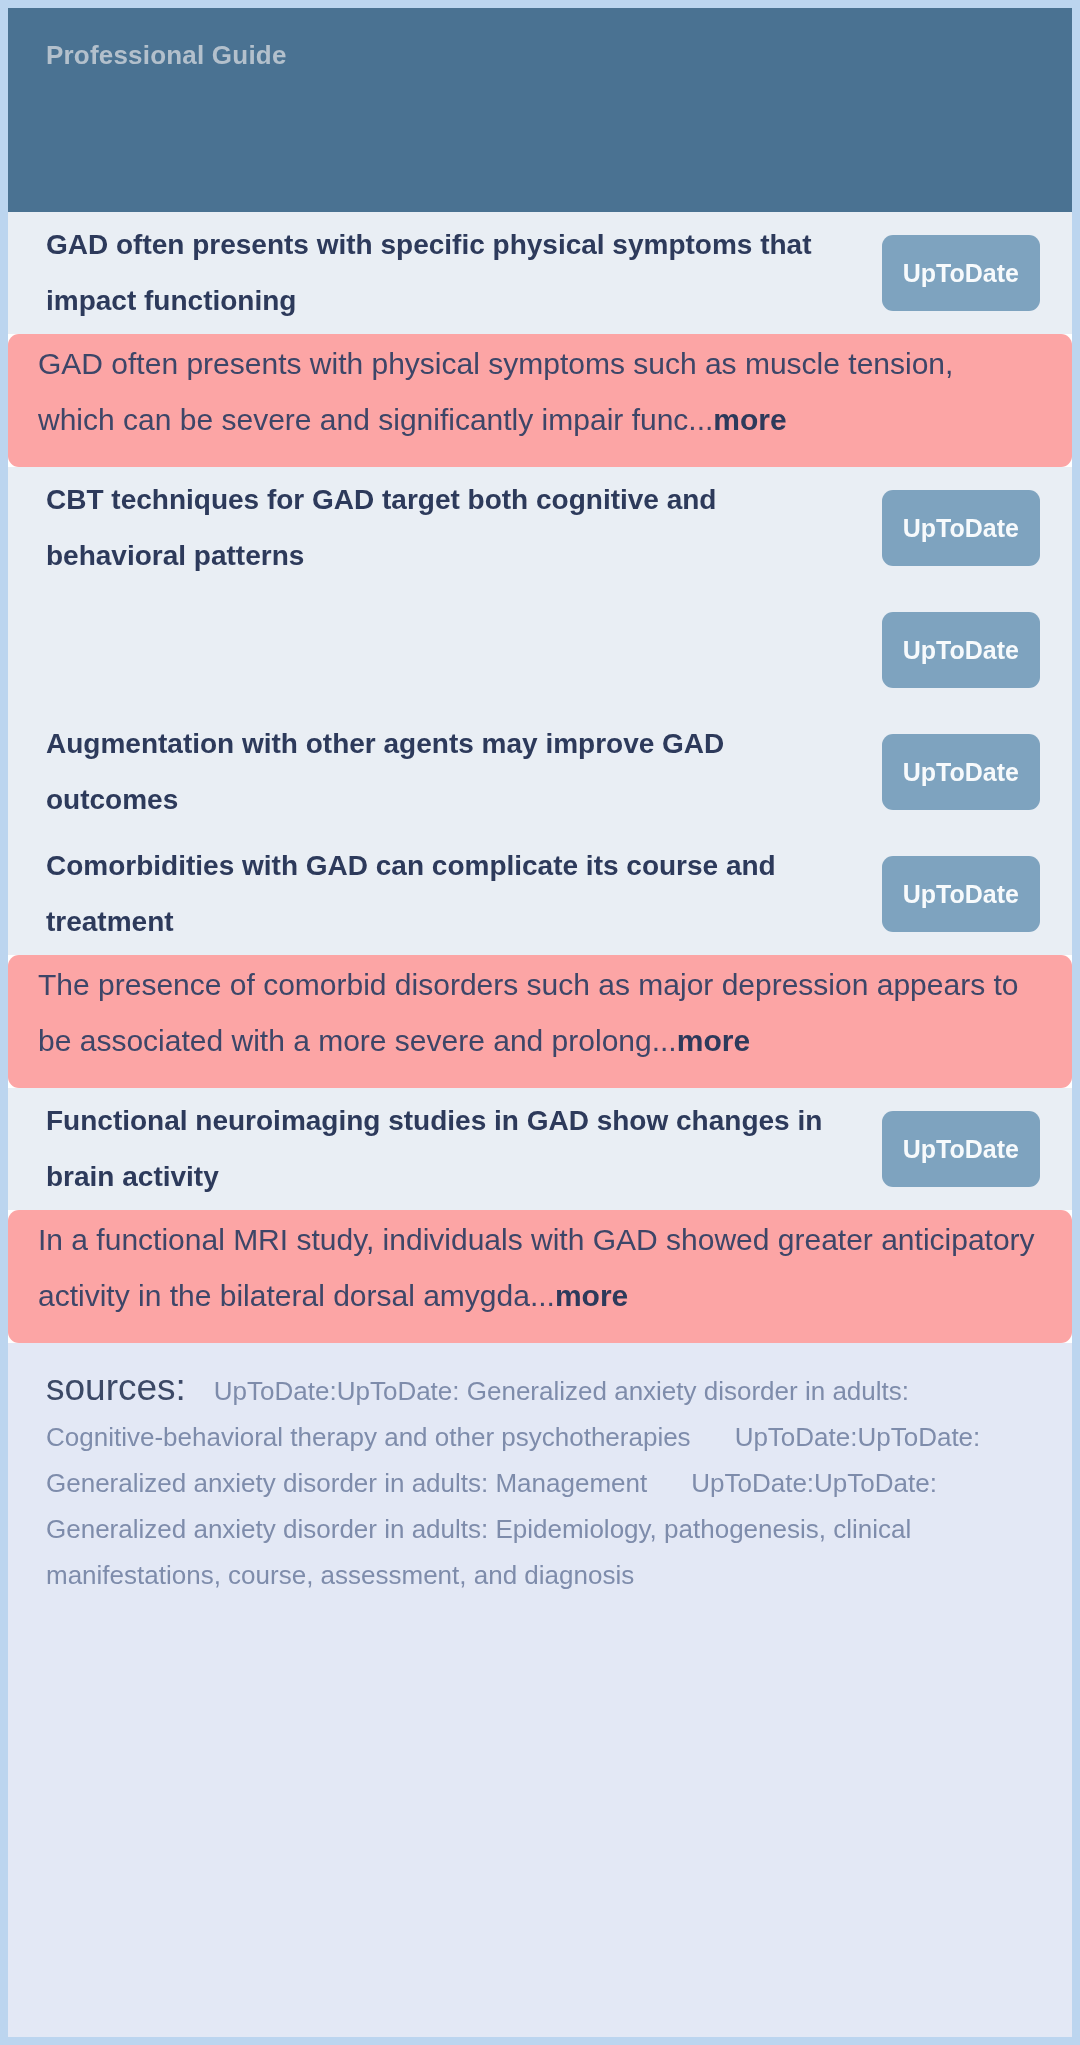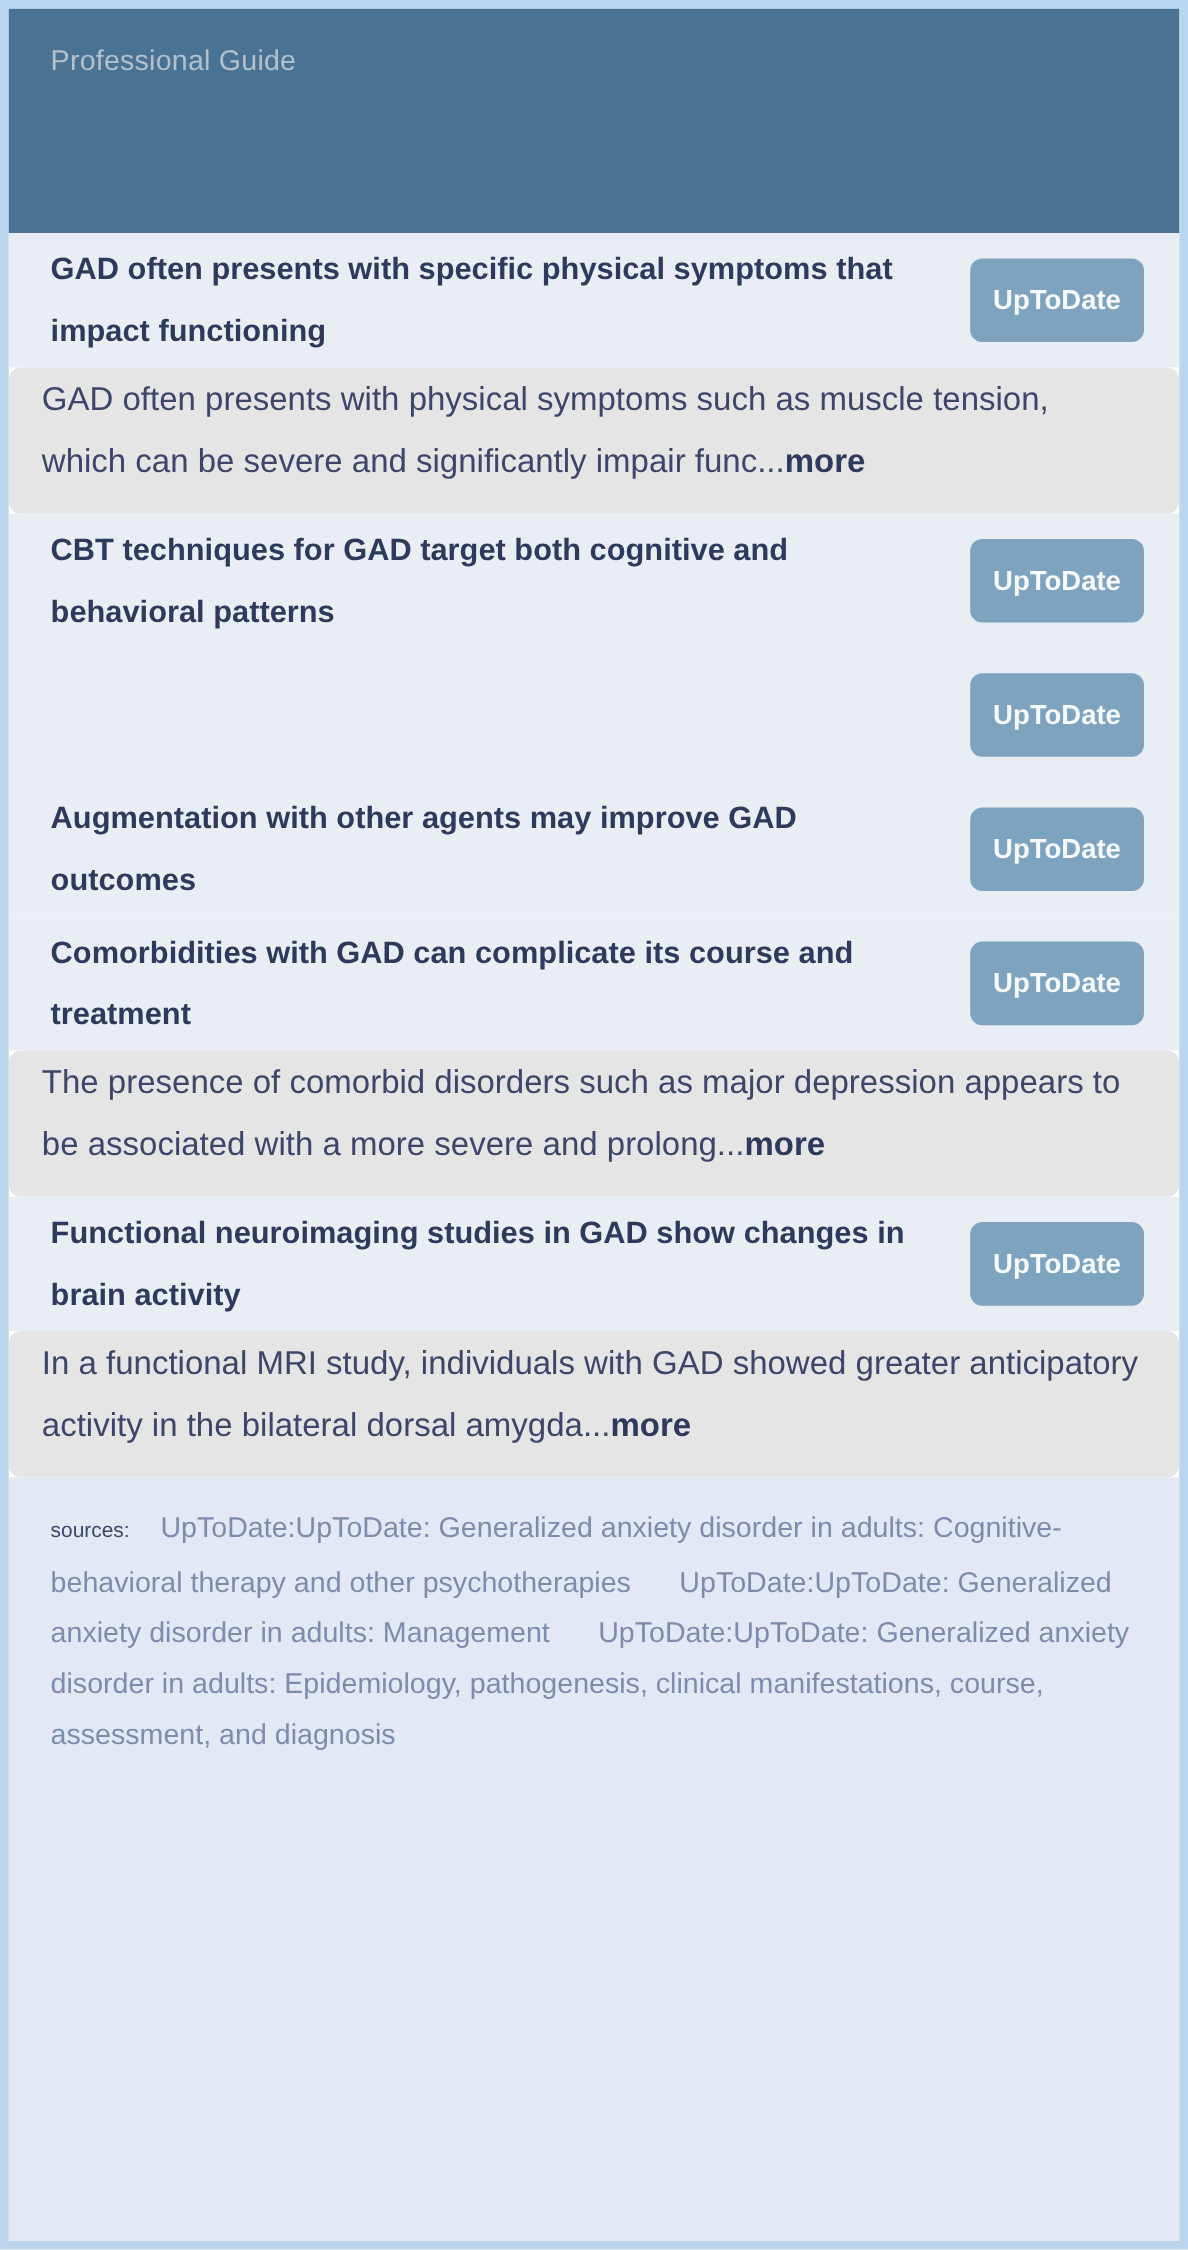--- a/index.html
+++ b/index.html
@@ -15,21 +15,21 @@
     display: flex; flex-direction: column;
     background: #ffffff;
   }
   
   .hero {
     flex: 0 0 204px;
     background: var(--header-bg, #4a7292);
     padding: 32px 40px 0 38px;
   }
   .kicker {
-    font-size: 26px; font-weight: normal;
+    font-size: 26px; font-weight: bold;
     color: var(--kicker-color, #b3c0cc);
     letter-spacing: 0.2px;
   }
   .title {
     margin-top: 14px;
     font-size: 38px; font-weight: 500;
     color: #fdfdfe;
     line-height: 55px;
     max-width: 930px;
   }
@@ -55,41 +55,41 @@
     line-height: 30px;
     padding: 23px 21px;
     border-radius: 11px;
     border: none;
     cursor: pointer;
     flex: 0 0 auto;
     font-family: "Liberation Sans", sans-serif;
   }
   .sec-body {
     flex: 0 0 133px;
-    background: #e5e5e5;
+    background: #fca5a5;
     padding: 2px 36px 0 30px;
     font-size: 30px;
     color: var(--body-color, #3d4668);
     line-height: 56px;
     overflow: hidden;
     border-radius: 11px;
   }
   .sec-body .more { font-weight: bold; cursor: pointer; color: var(--heading-color, #2d3a5b); }
   
   .sources {
     flex: 1 1 auto;
     background: var(--sources-bg, #e3e8f5);
     padding: 22px 40px 0 38px;
     font-size: 26px;
     color: var(--source-color, #7e8cab);
     line-height: 46px;
     overflow: hidden;
   }
   .sources-label {
-    font-size: 19px;
+    font-size: 37px;
     color: var(--sources-label-color, #3c4966);
     margin-right: 28px;
     margin-top: 12px;
   }
   .source-item { margin-right: 44px; cursor: pointer; margin-top: 24px; }
 </style>
 </head>
 <body>
 
 <div class="card">

